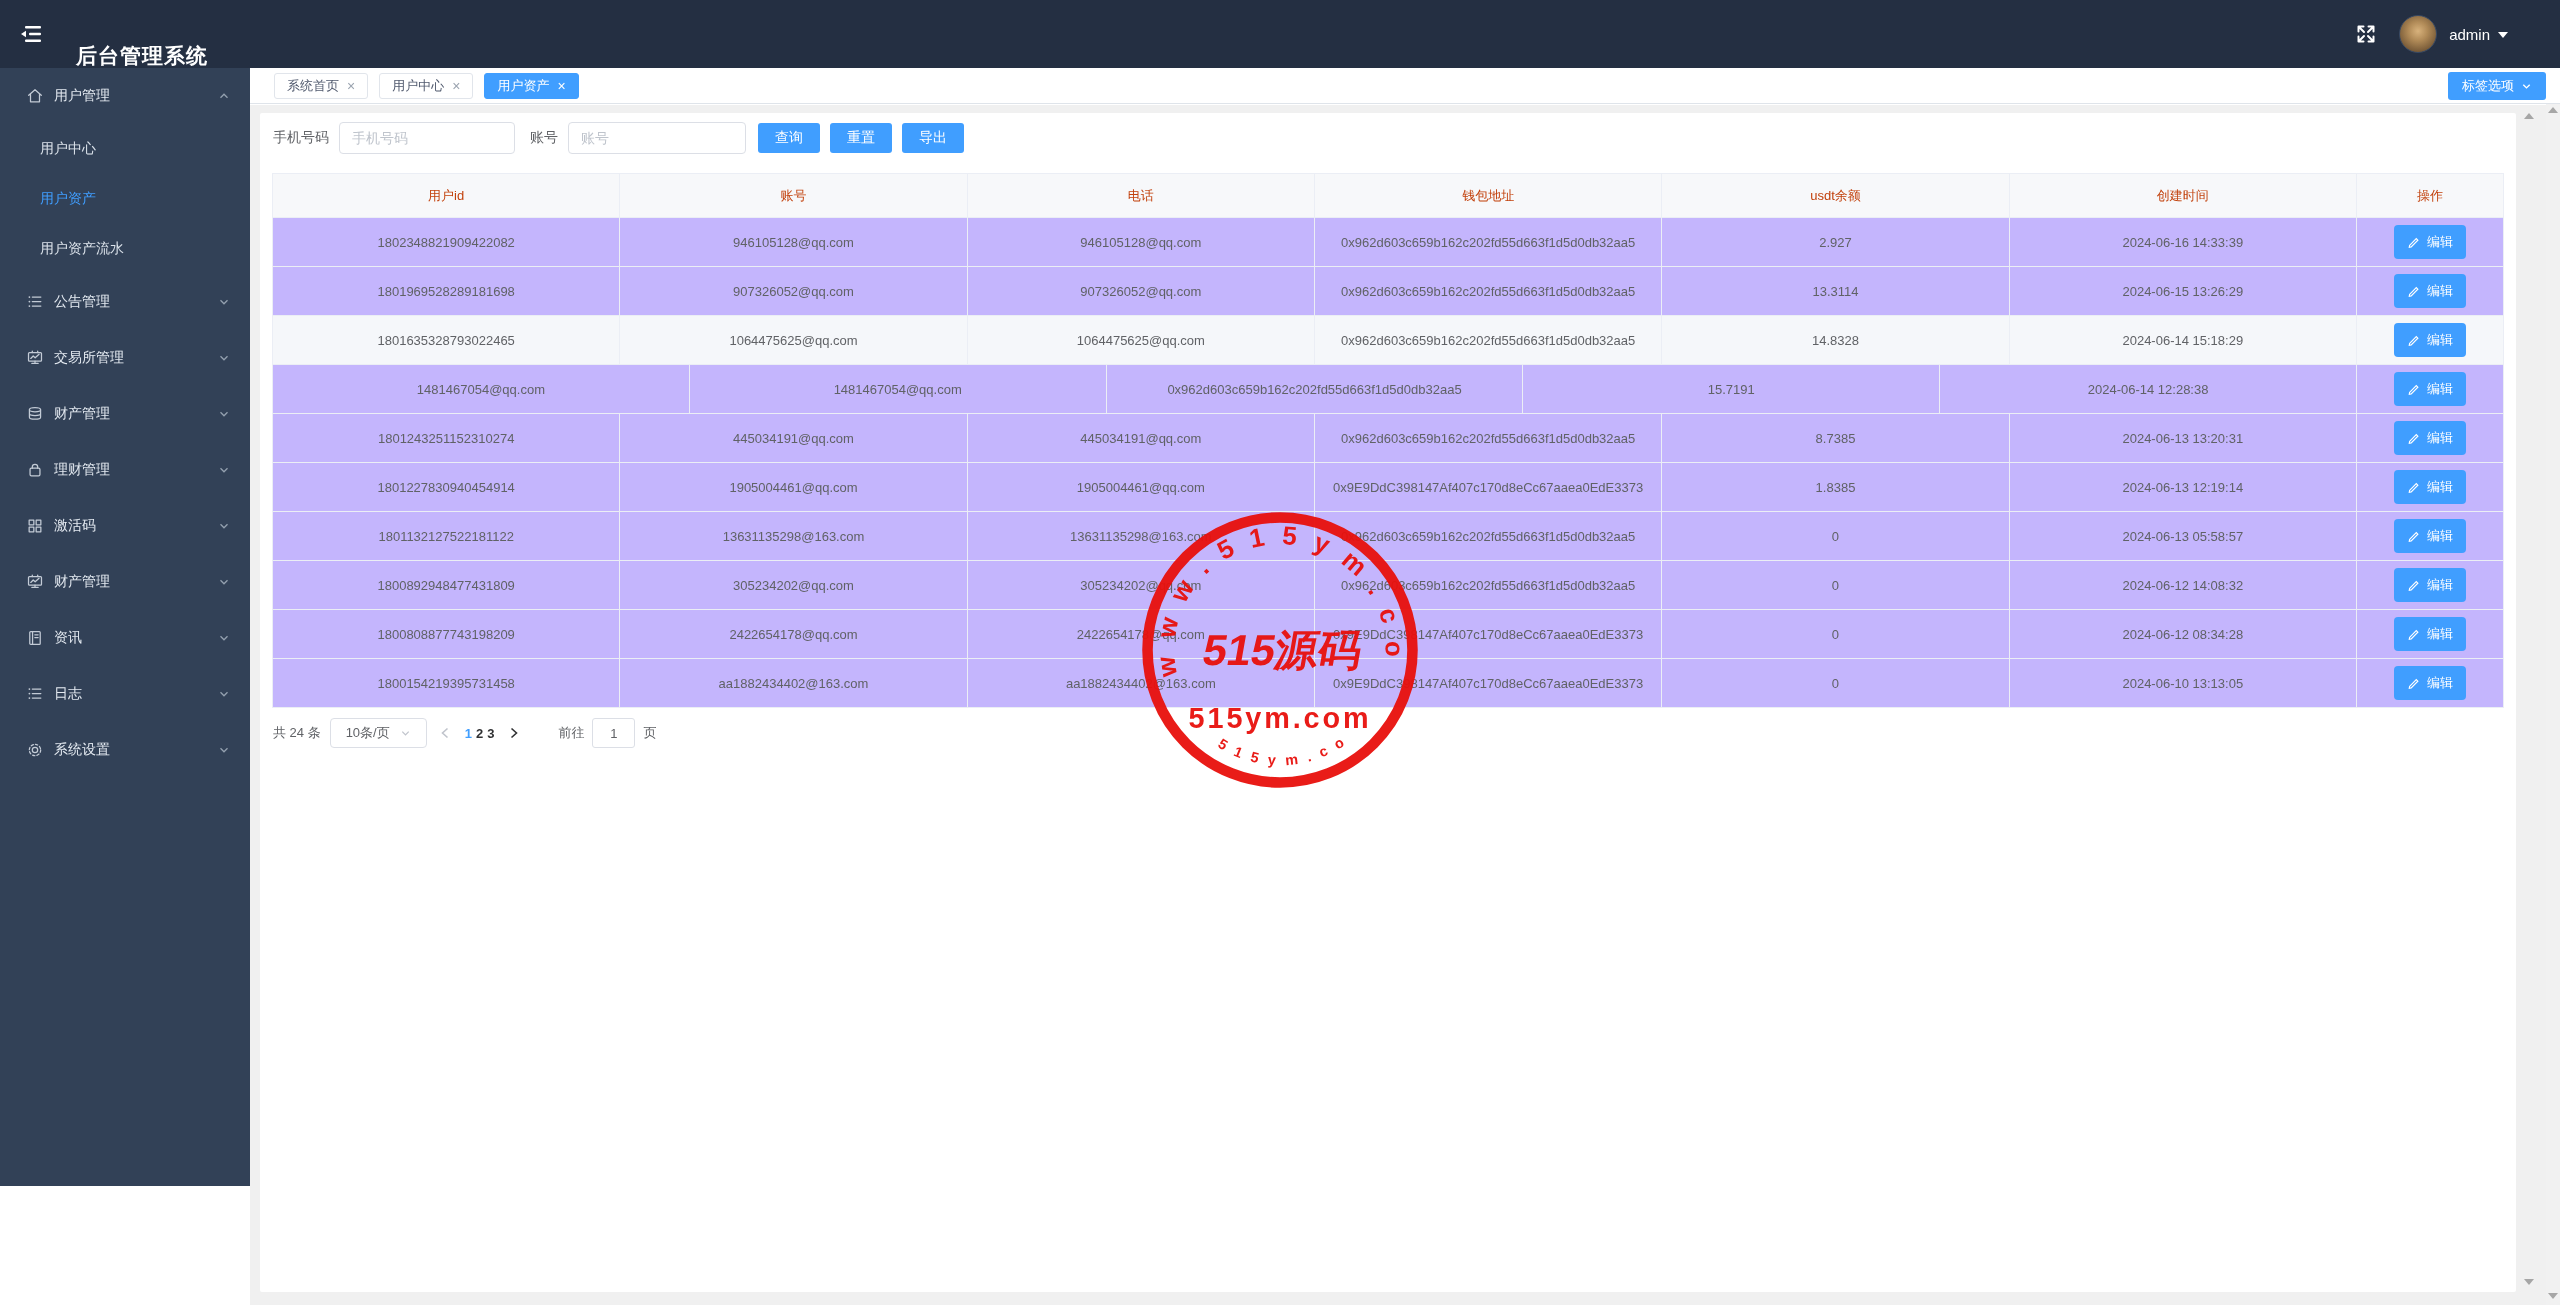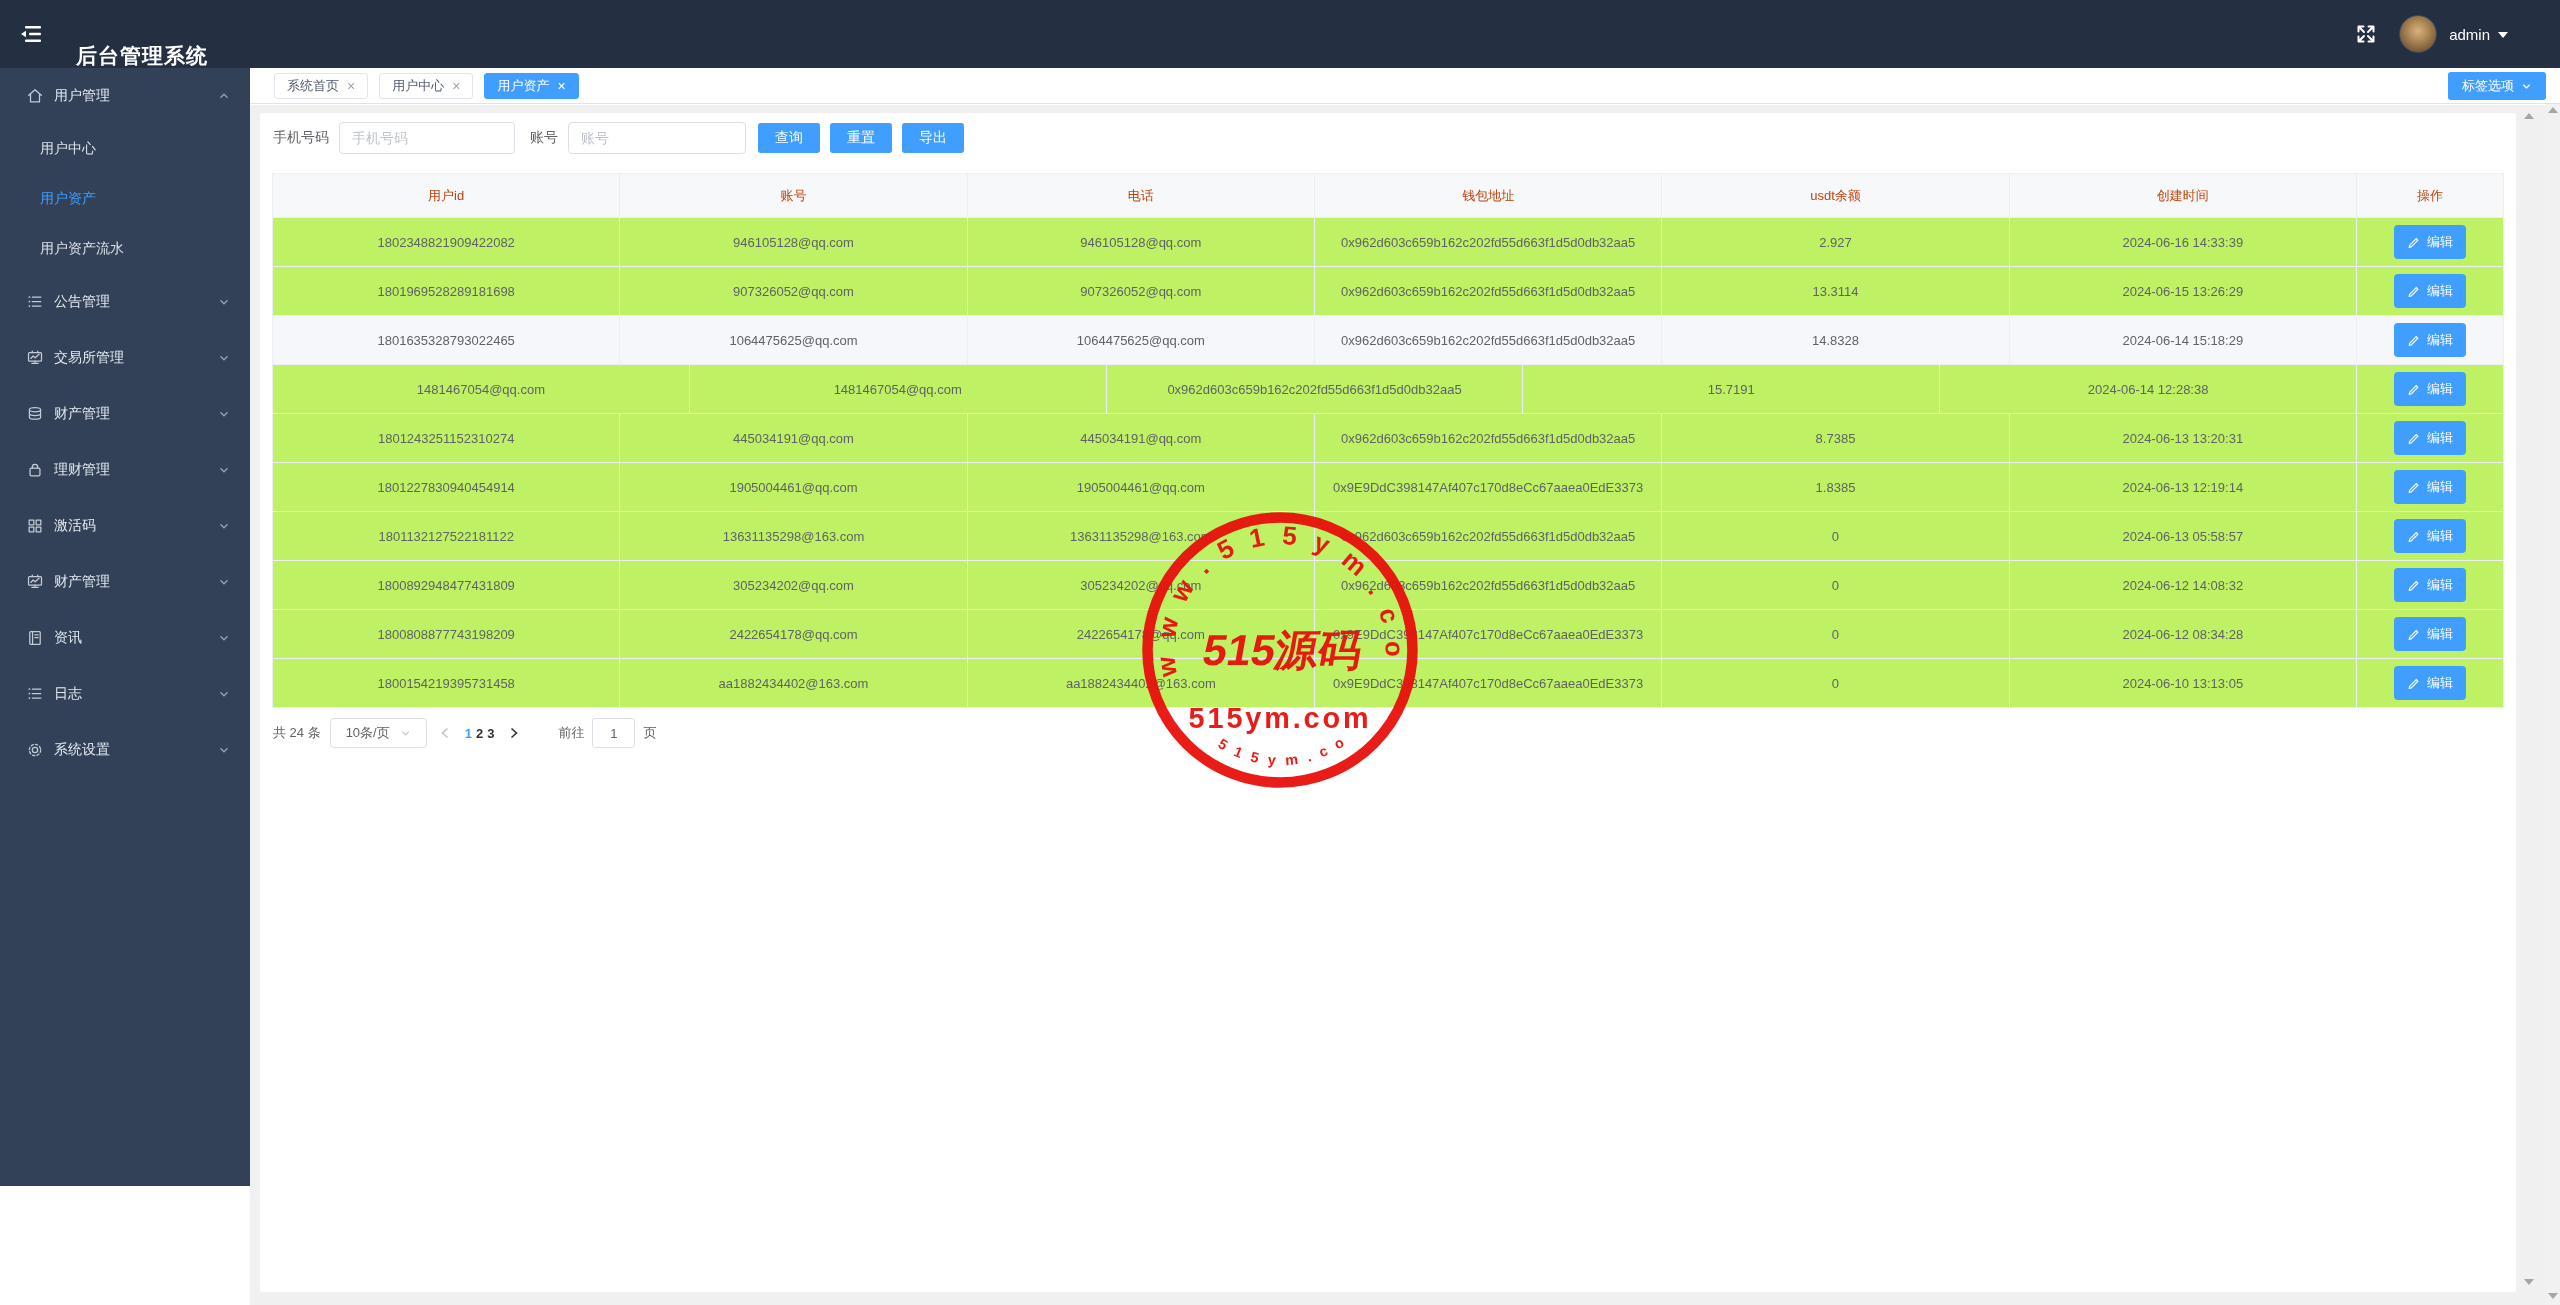--- a/index.html
+++ b/index.html
@@ -54,21 +54,21 @@
     font-size:14px; color:#606266; outline:none; font-family:inherit; }
   .sinput::placeholder { color:#bfc4cc; }
   .gap1 { width:15px; }
   .btn { height:30px; padding:0 17px; margin-left:10px; background:#409eff; color:#fff; border:none;
     border-radius:3px; font-size:14px; cursor:pointer; font-family:inherit; }
   .btn.first { margin-left:12px; }
 
   
   .tbl { position:absolute; left:12px; top:60px; width:2232px; border:1px solid #ebeef5; border-bottom:none;
     font-size:13px; }
-  .trow { display:flex; border-bottom:1px solid #ebeef5; background:#bef264; }
+  .trow { display:flex; border-bottom:1px solid #ebeef5; background:#c4b5fd; }
   .trow.thead { height:44px; background:#f7f8fa; color:#c2410c; }
   .trow.tbody { height:49px; color:#606266; }
   .trow.hl { background:#f5f7fa; }
   .c { flex:1 1 0; display:flex; align-items:center; justify-content:center; border-right:1px solid #ebeef5;
     overflow:hidden; white-space:nowrap; }
   .c.op { flex:0 0 146px; border-right:none; }
   .editbtn { height:34px; padding:0 13px; background:#409eff; color:#fff; border:none; border-radius:4px;
     font-size:13px; display:flex; align-items:center; gap:6px; cursor:pointer; font-family:inherit; }
 
   

